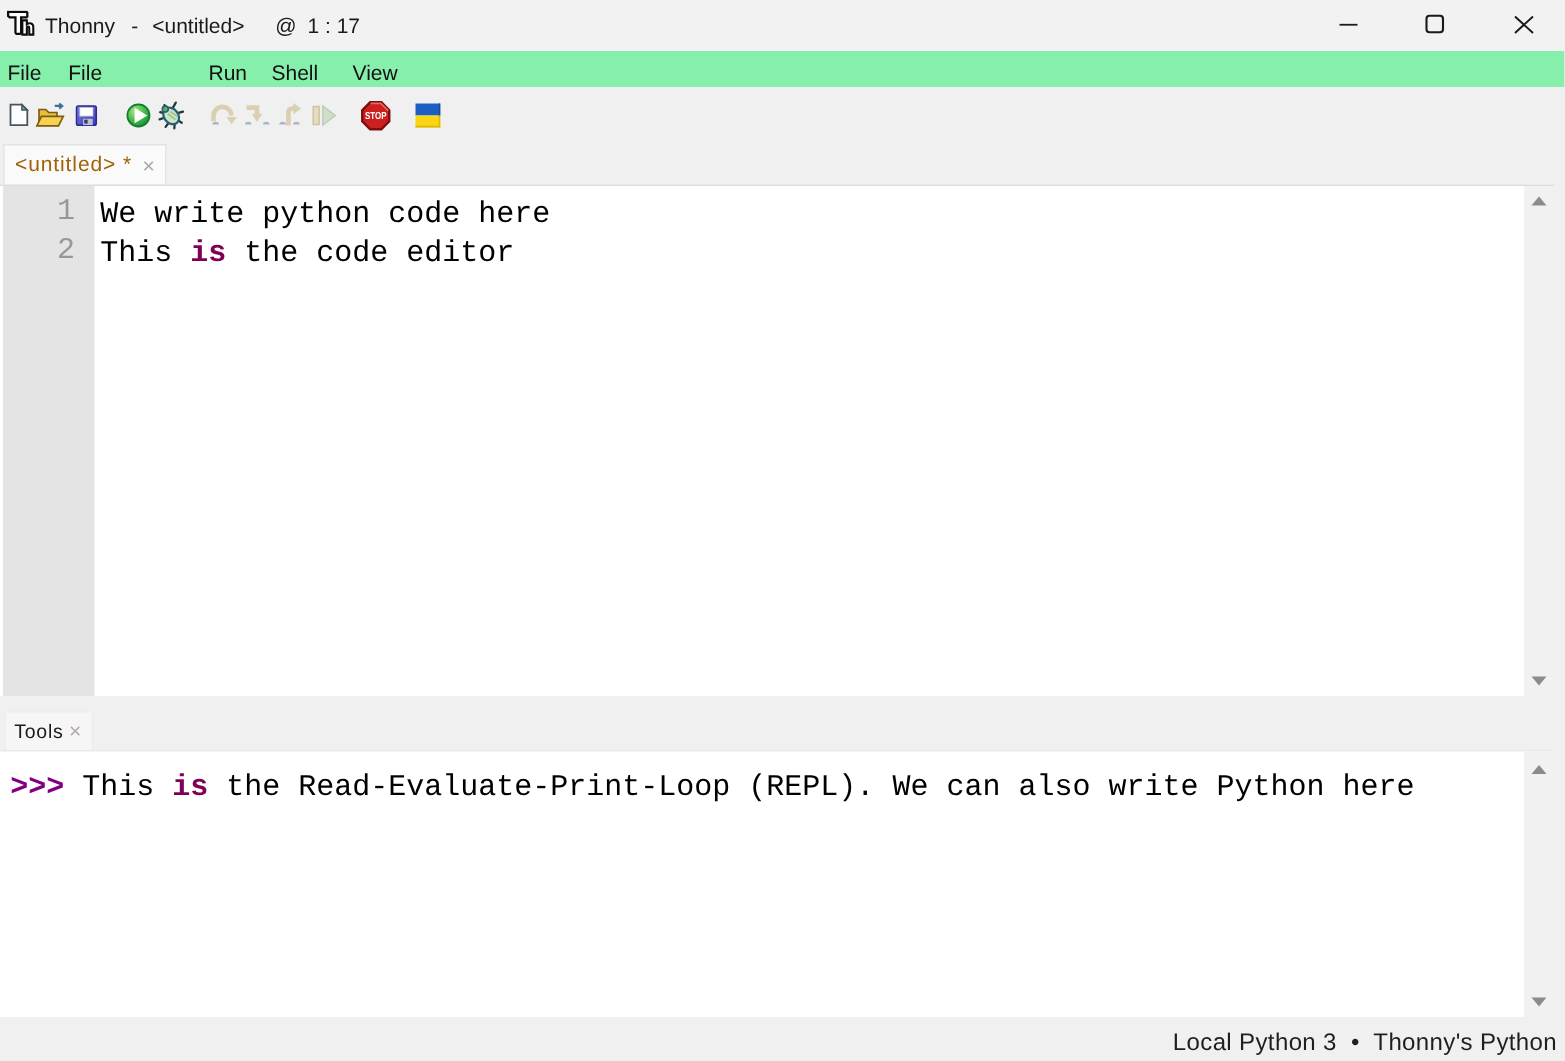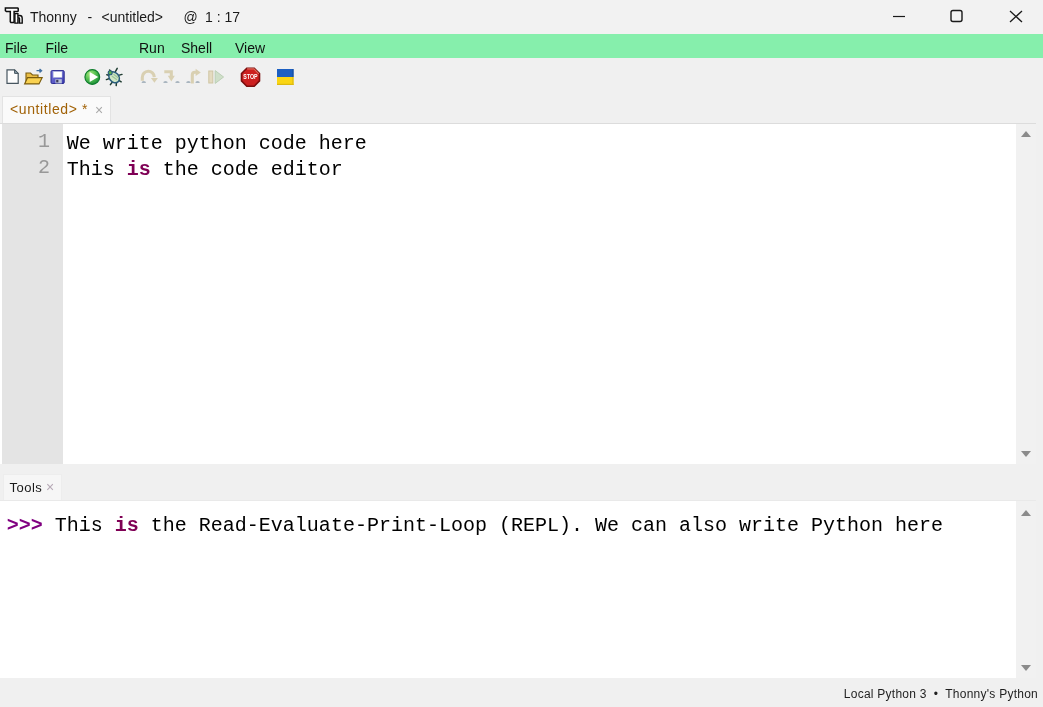--- a/index.html
+++ b/index.html
@@ -45,21 +45,21 @@
   #shtab .lbl { position:absolute; left:5.5px; top:5px; font-size:13px; letter-spacing:0.5px; color:#1a1a1a; }
   #shtab .x { position:absolute; left:42px; top:4px; font-size:14px; color:#b5a8b5; }
 
   
   #shell { left:0px; top:500px; width:1036px; height:178px; background:#ffffff; border-top:1px solid #e9e9e9; }
   #shellline { left:6.8px; top:513px; }
   .pr { font-weight:bold; color:#800080; }
 
   
   #status { left:0; top:678px; width:1043px; height:29px; background:#f0f0f0; }
-  #statustext { right:5px; top:687px; font-size:12px; letter-spacing:0.25px; color:#1f1f1f; }
+  #statustext { right:5px; top:687px; font-size:16px; letter-spacing:0.25px; color:#1f1f1f; }
 </style>
 </head>
 <body>
   <div id="titlebar" class="abs"></div>
   <svg class="abs" id="logo" width="20" height="20" style="left:4px; top:7px;" viewBox="0 0 20 20">
     <path d="M1.4,0.9 h12.4 l0.4,0.5 v2.6 l-0.5,0.5 h-3.6 v10.3 l-0.6,0.7 h-2.6 l-0.6,-0.7 V4.5 H2.4 l-1,-0.8 Z" fill="#fdfdfd" stroke="#0d0d0d" stroke-width="1.5"></path>
     <path d="M10.9,6.6 h3 v2.6 q0.7,-0.7 1.8,-0.7 q2.5,0 2.5,2.7 v4.9 h-2.7 v-4.5 q0,-0.9 -0.8,-0.9 q-0.8,0 -0.8,1 v4.4 h-3 Z" fill="#fdfdfd" stroke="#0d0d0d" stroke-width="1.4"></path>
   </svg>
   <div class="tt" style="left:30px;">Thonny</div>
 <div class="tt" style="left:87.5px;">-</div>

